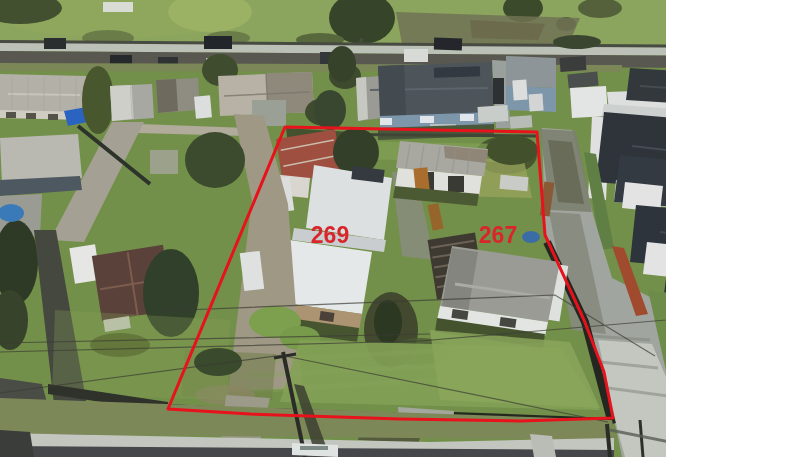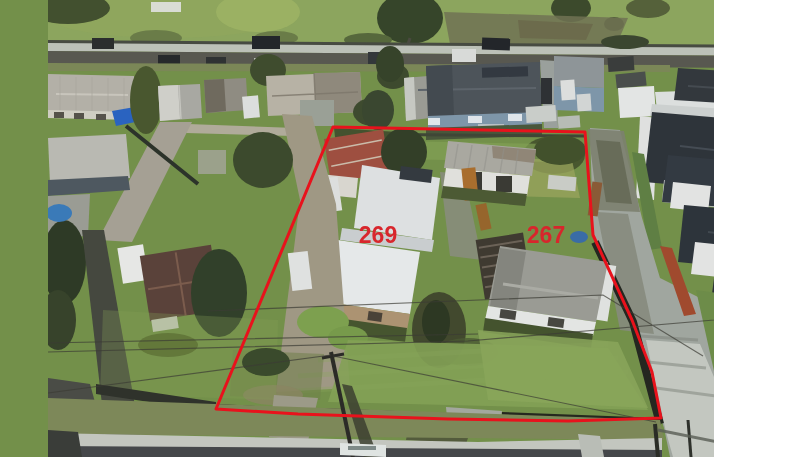--- a/index.html
+++ b/index.html
@@ -1,16 +1,16 @@
 <!DOCTYPE html>
 <html><head>
 <meta charset="utf-8">
 <style>
 html,body{margin:0;padding:0;}
-#stage{width:666px;height:457px;position:relative;overflow:hidden;background:#73904a;padding-left:48px;}
+#stage{width:666px;height:457px;position:relative;overflow:hidden;background:#73904a;}
 text{font-family:"Liberation Sans",sans-serif;}
 </style>
 </head>
 <body>
 <div id="stage">
 <svg width="800" height="457" viewBox="0 0 800 457">
 
 <rect x="0" y="0" width="800" height="105" fill="#8ca55e"></rect>
 
 <rect x="0" y="66" width="800" height="391" fill="#73904a"></rect>

